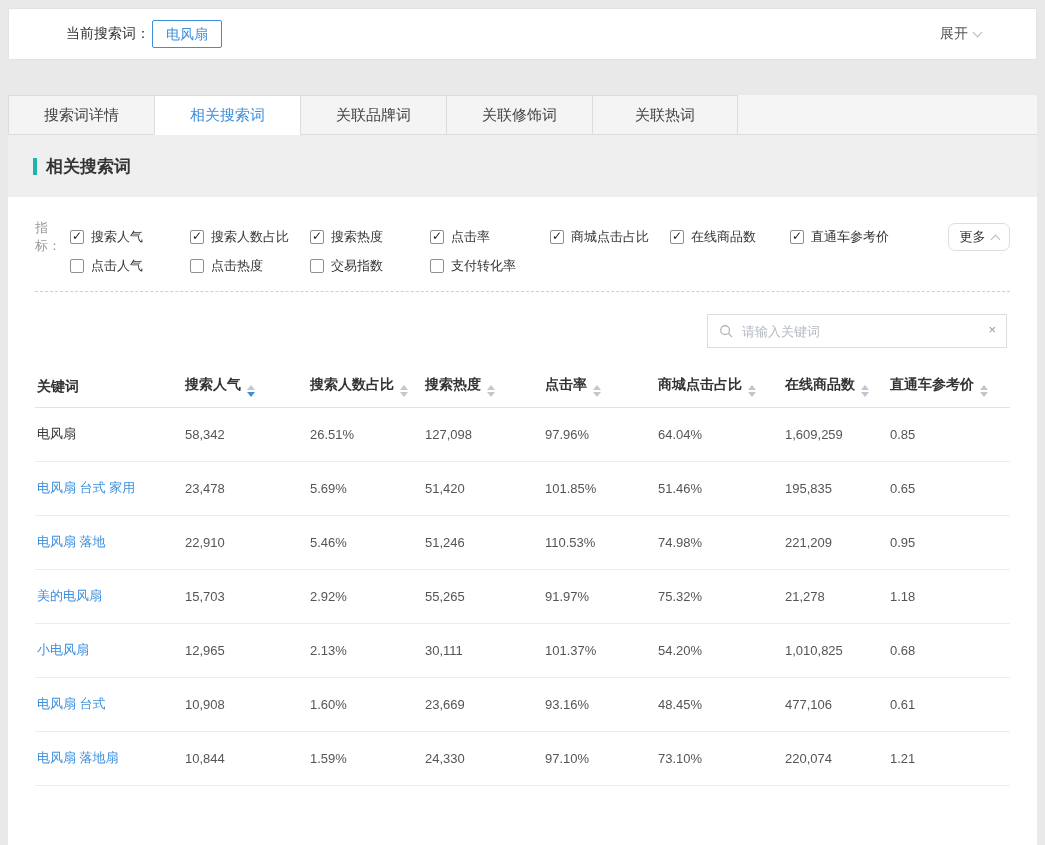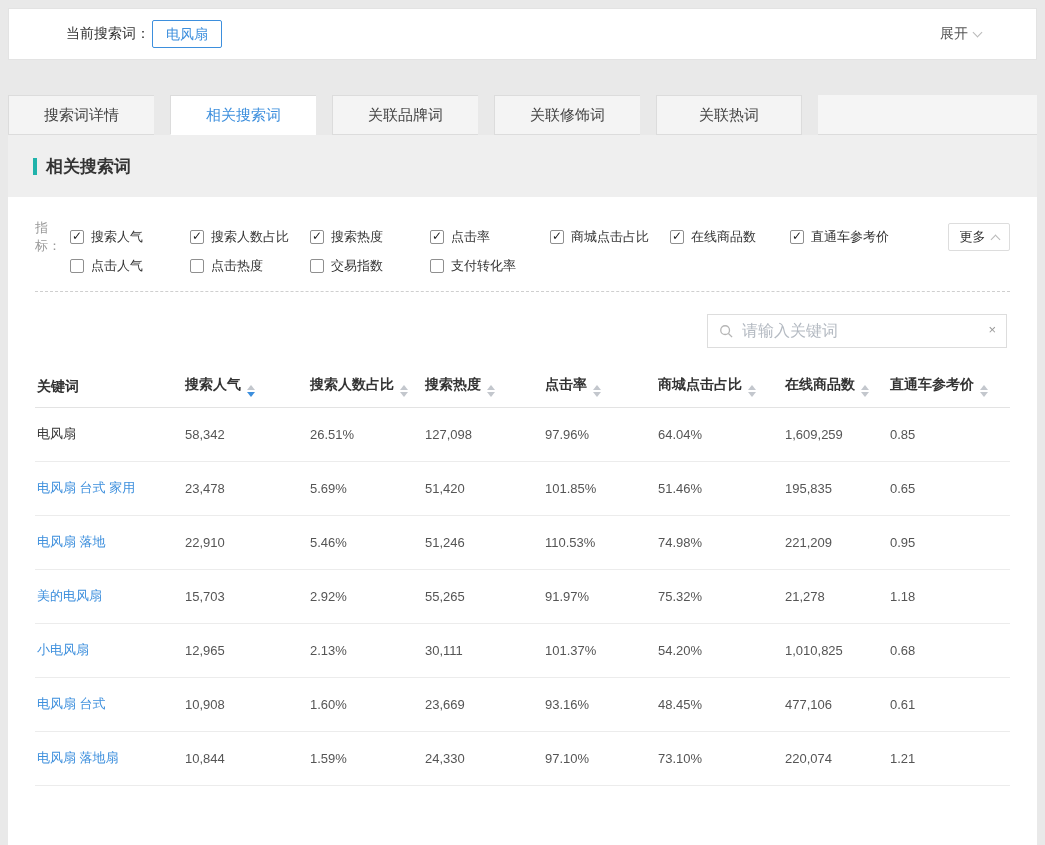--- a/index.html
+++ b/index.html
@@ -23,21 +23,21 @@
     border:1px solid #3d8fdd; color:#3d8fdd; background:#fff;
     font-size:14px; line-height:26px; padding:0 13px; border-radius:2px;
     cursor:pointer;
   }
   .expand{ margin-left:auto; font-size:14px; color:#555; cursor:pointer; display:flex; align-items:center; gap:6px; }
   
   .chev{ display:inline-block; width:7px; height:7px; border-right:1px solid #b9b9b9; border-bottom:1px solid #b9b9b9; }
   .chev.down{ transform:rotate(45deg); margin-top:-4px; }
   .chev.up{ transform:rotate(-135deg); margin-top:4px; }
   
-  .tabbar{ margin:35px 8px 0; display:flex; height:40px;gap:16px; }
+  .tabbar{ margin:35px 8px 0; display:flex; height:40px; }
   .tab{
     width:146px; text-align:center; font-size:15px; color:#444;
     background:#f4f4f4; line-height:38px; cursor:pointer;
     border-top:1px solid #dcdcdc; border-left:1px solid #dcdcdc; border-bottom:1px solid #dcdcdc;
   }
   .tab.last{ border-right:1px solid #dcdcdc; }
   .tab.active{ background:#fff; color:#3d8fdd; border-bottom-color:#fff; }
   .tab-filler{ flex:1; background:#f5f5f5; border-bottom:1px solid #dcdcdc; }
   
   .content{ margin:0 8px; background:#fff; height:710px; }
@@ -46,31 +46,31 @@
   .section-title{ font-size:17px; font-weight:bold; color:#333; }
   
   .metrics{ padding:25px 27px 0; }
   .metrics-row{ display:flex; align-items:center; height:30px; }
   .metrics-row.second{ height:28px; }
   .metrics-label{ width:35px; font-size:13px; color:#999; flex:none; }
   .metric-item{ width:120px; flex:none; display:flex; align-items:center; gap:7px; font-size:13px; color:#333; cursor:pointer; }
   .cb{ display:inline-block; width:14px; height:14px; border:1px solid #8f8f8f; border-radius:2px; background:#fff; position:relative; flex:none; }
   .cb.checked::after{ content:"✓"; position:absolute; left:1px; top:-2px; font-size:12px; font-weight:bold; color:#1a1a1a; }
   .more-btn{
-    margin-left:auto; width:62px; height:28px; background:#fff; border:1px solid #ddd; border-radius:2px;
+    margin-left:auto; width:62px; height:28px; background:#fff; border:1px solid #ddd; border-radius:7px;
     font-size:13px; color:#333; cursor:pointer; display:flex; align-items:center; justify-content:center; gap:6px;
     font-family:inherit;
   }
   .dashed-divider{ margin-top:11px; border-bottom:1px dashed #cfcfcf; }
   
   .search-row{ margin:22px 30px 0; display:flex; justify-content:flex-end; }
   .search-box{ position:relative; width:300px; height:34px; }
   .search-box input{
     width:100%; height:100%; border:1px solid #ddd; border-radius:0; outline:none;
-    padding:0 30px 0 34px; font-size:16px; color:#b91c1c; font-family:inherit;
+    padding:0 30px 0 34px; font-size:13px; color:#b91c1c; font-family:inherit;
   }
   .search-box input::placeholder{ color:#b4bac2; }
   .search-icon{ position:absolute; left:12px; top:10px; }
   .clear-icon{ position:absolute; right:11px; top:8px; font-size:13px; color:#999; cursor:pointer; }
   
   .table-wrap{ margin:19px 27px 0; }
   table{ border-collapse:collapse; table-layout:fixed; width:975px; }
   th{ height:40px; text-align:left; font-size:14px; font-weight:bold; color:#333; border-bottom:1px solid #e3e3e3; padding:0 0 0 2px; vertical-align:middle; white-space:nowrap;font-family:Liberation Serif, serif; }
   td{ height:54px; font-size:13px; color:#555; border-bottom:1px solid #ececec; padding:0 0 0 2px; vertical-align:middle; white-space:nowrap; }
   td.kw{ color:#333; }

